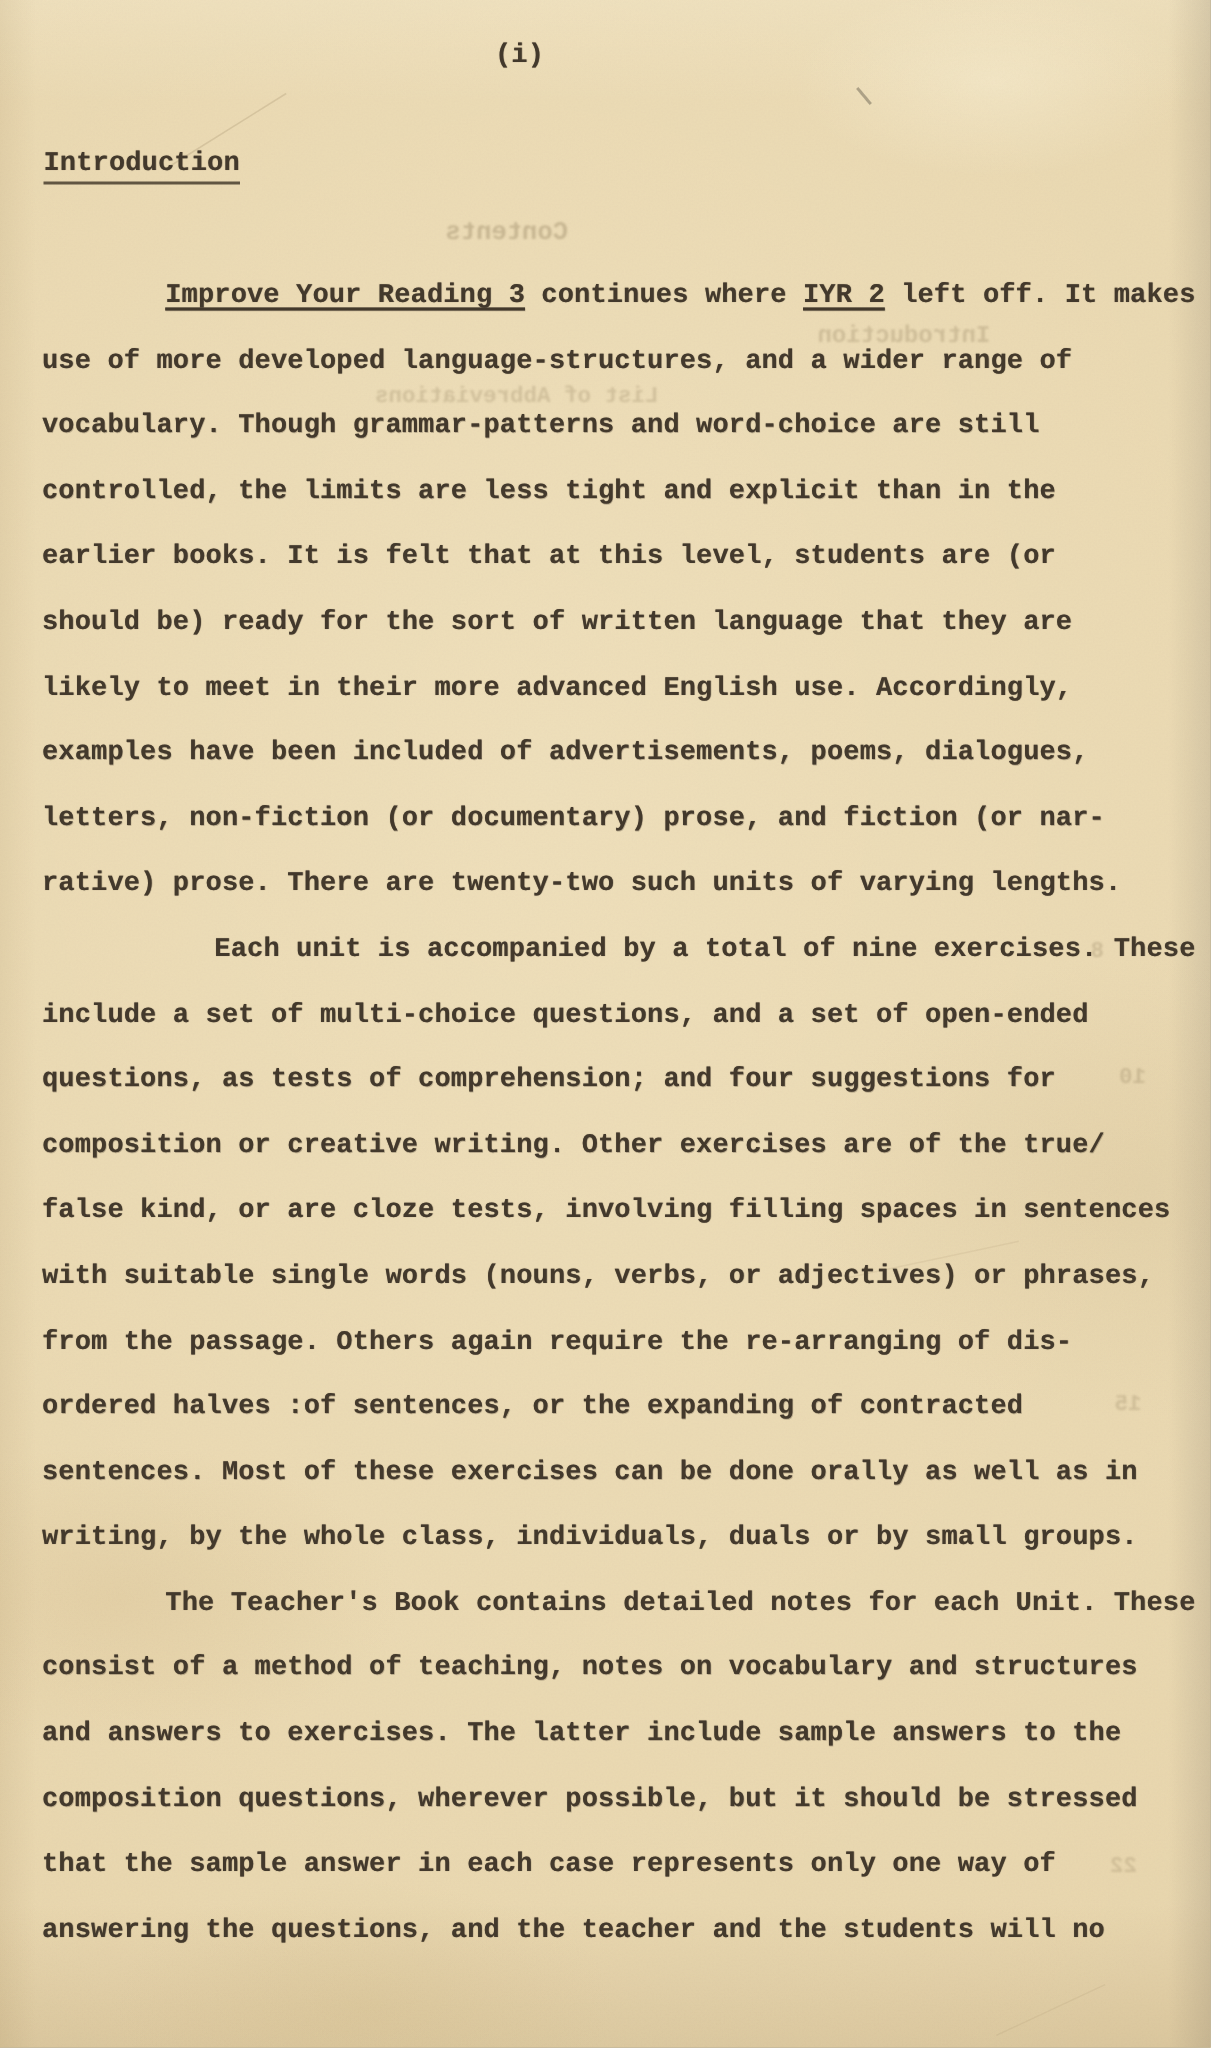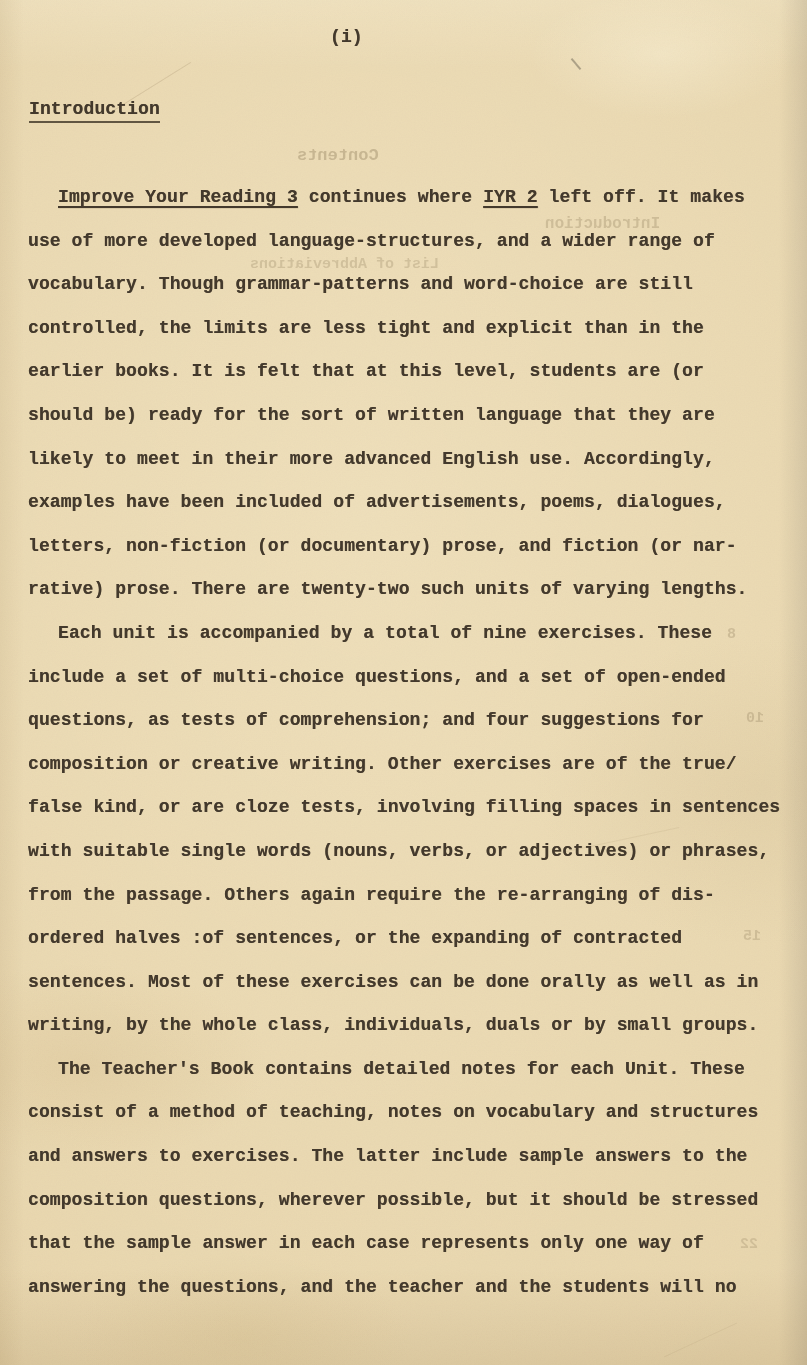--- a/index.html
+++ b/index.html
@@ -29,21 +29,21 @@
   .heading{
     position:absolute;top:99px;left:29px;font-size:18px;letter-spacing:.1px;
     border-bottom:2px solid rgba(62,52,38,.8);
     padding-bottom:2px;
   }
   .body{
     position:absolute;top:176px;left:28px;right:10px;
     font-size:18px;letter-spacing:.1px;white-space:pre;
   }
   .line{height:43.6px;line-height:43.6px;}
-  .line.indent{padding-left:30px;}
+  .line.indent{padding-left:30px;text-align:right;}
   .u{text-decoration:underline;text-decoration-thickness:1.6px;text-underline-offset:4px;}
   .ghost-layer{position:absolute;inset:0;pointer-events:none;}
   .ghost{
     position:absolute;
     transform:scaleX(-1);
     color:var(--ghost,#8e7c5a);
     font-weight:700;
     filter:blur(.7px);
     white-space:pre;
   }

